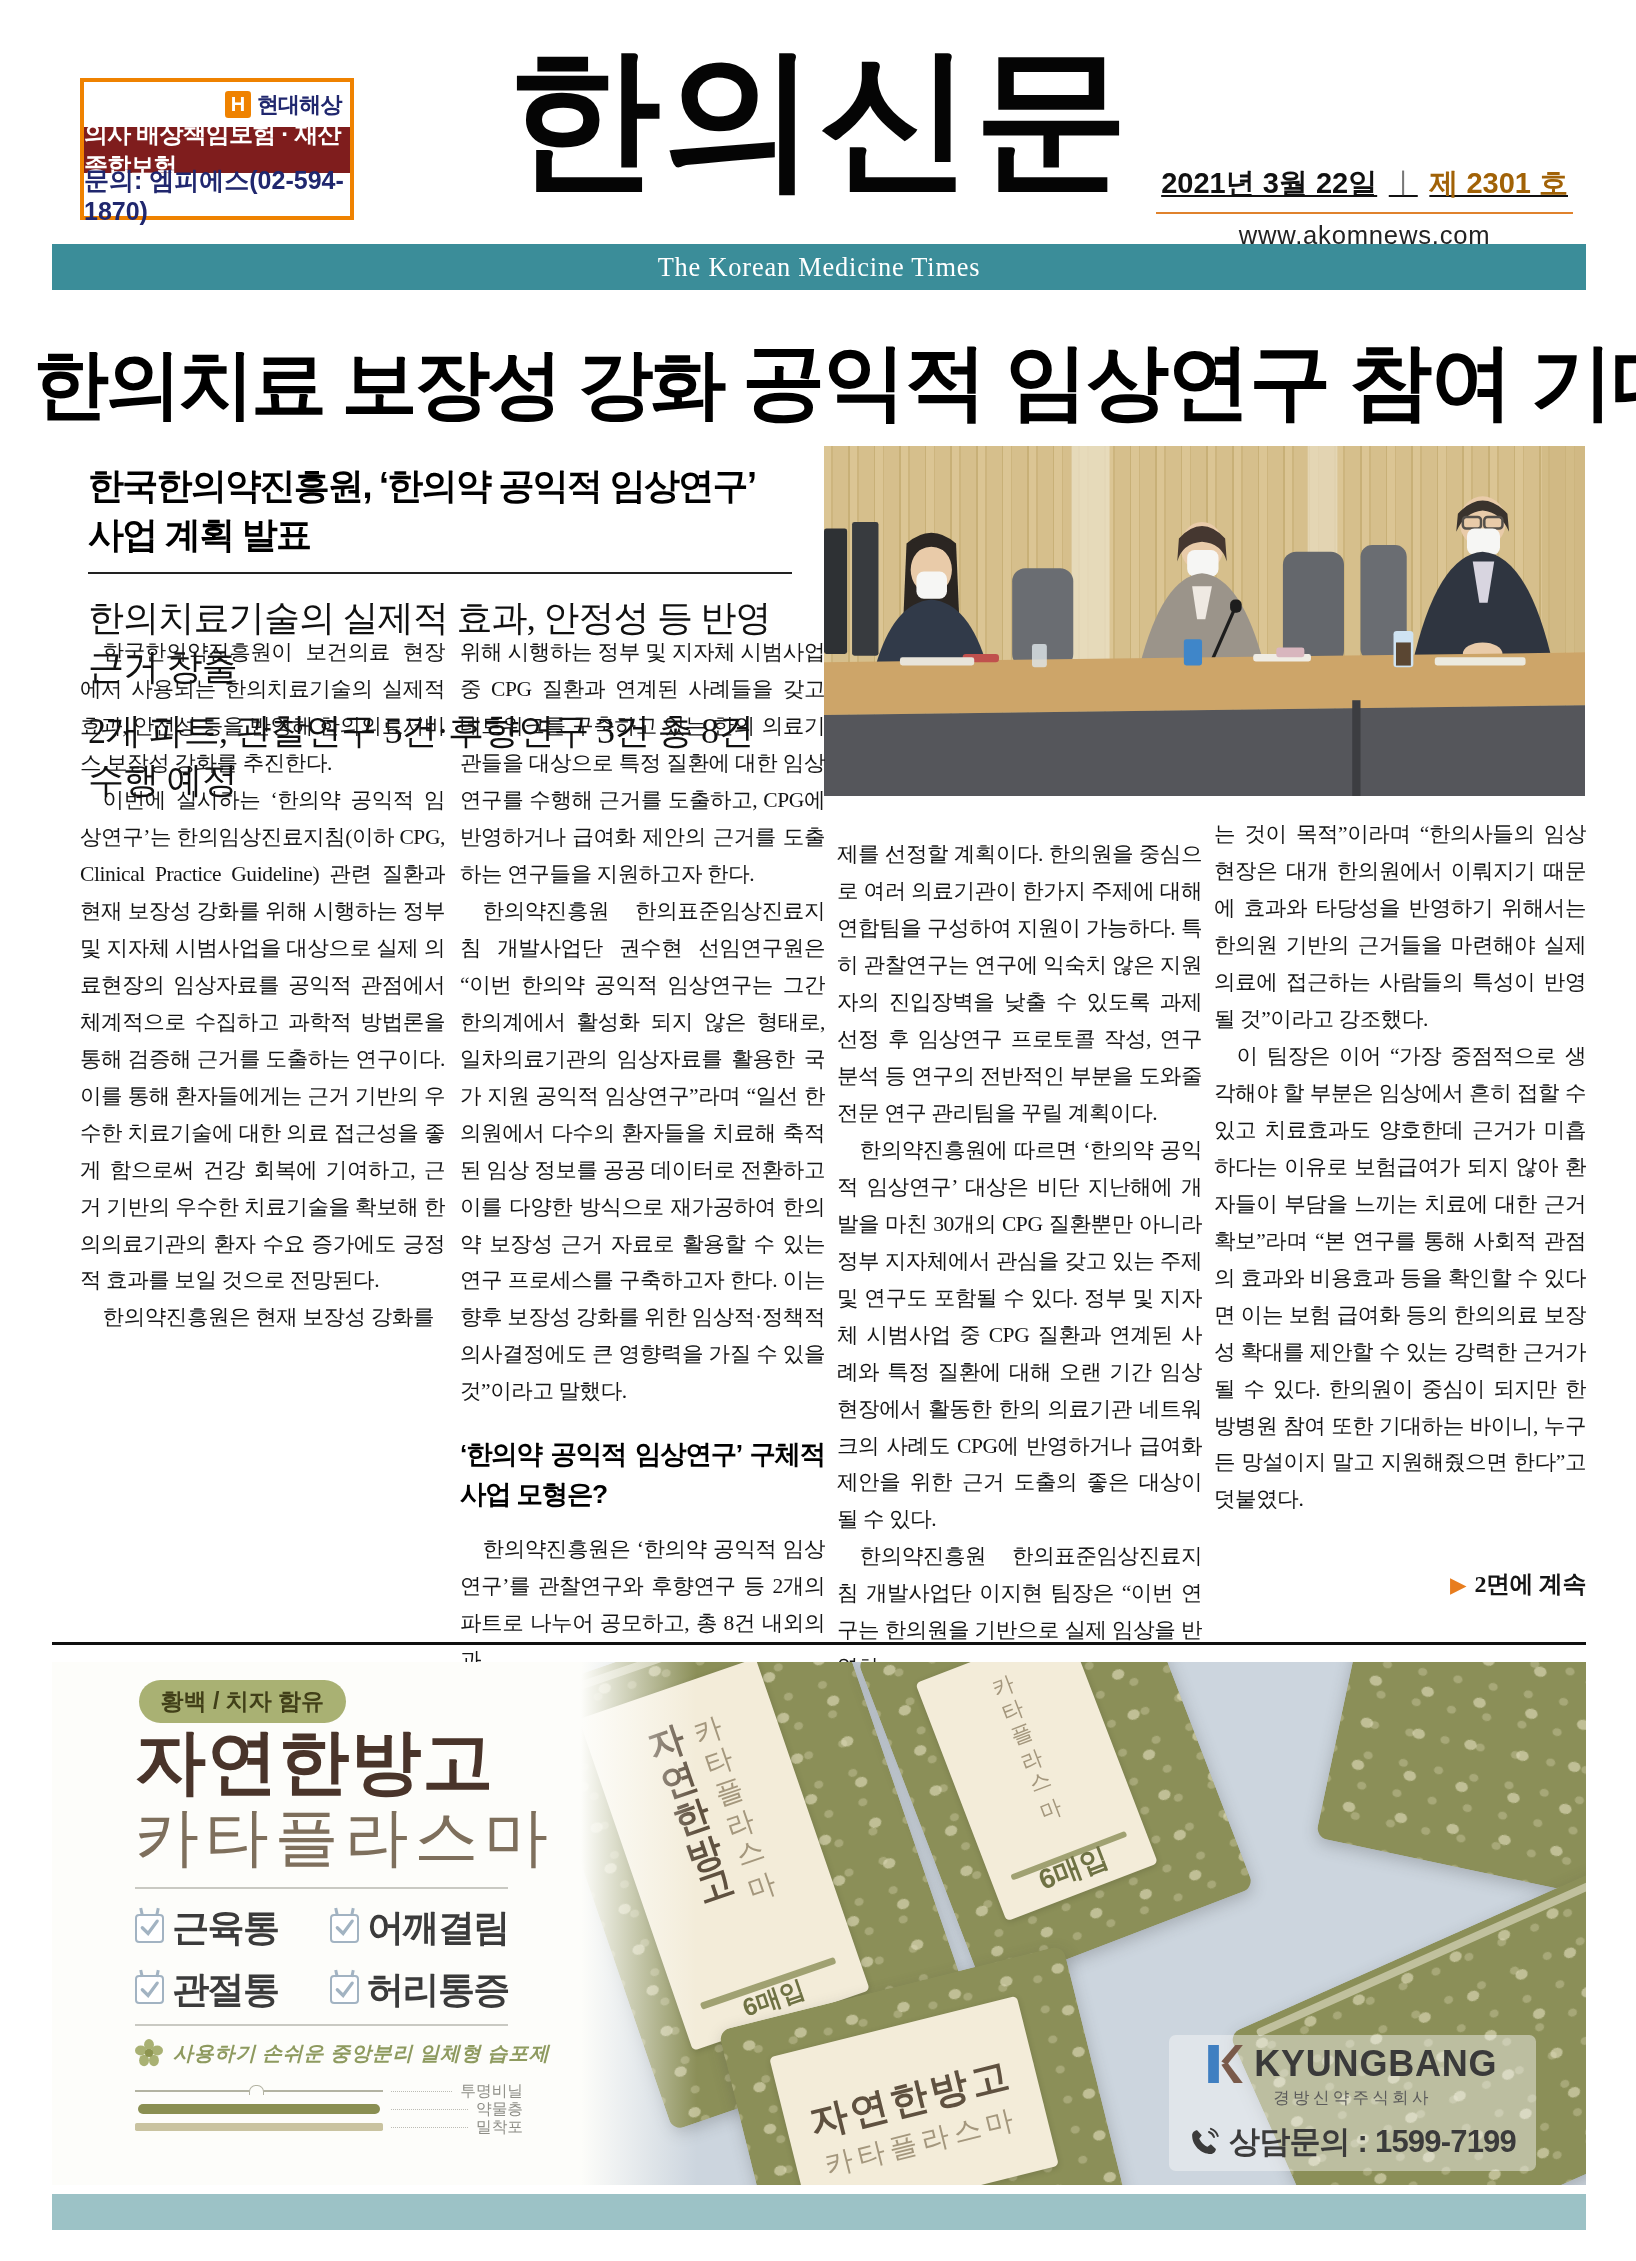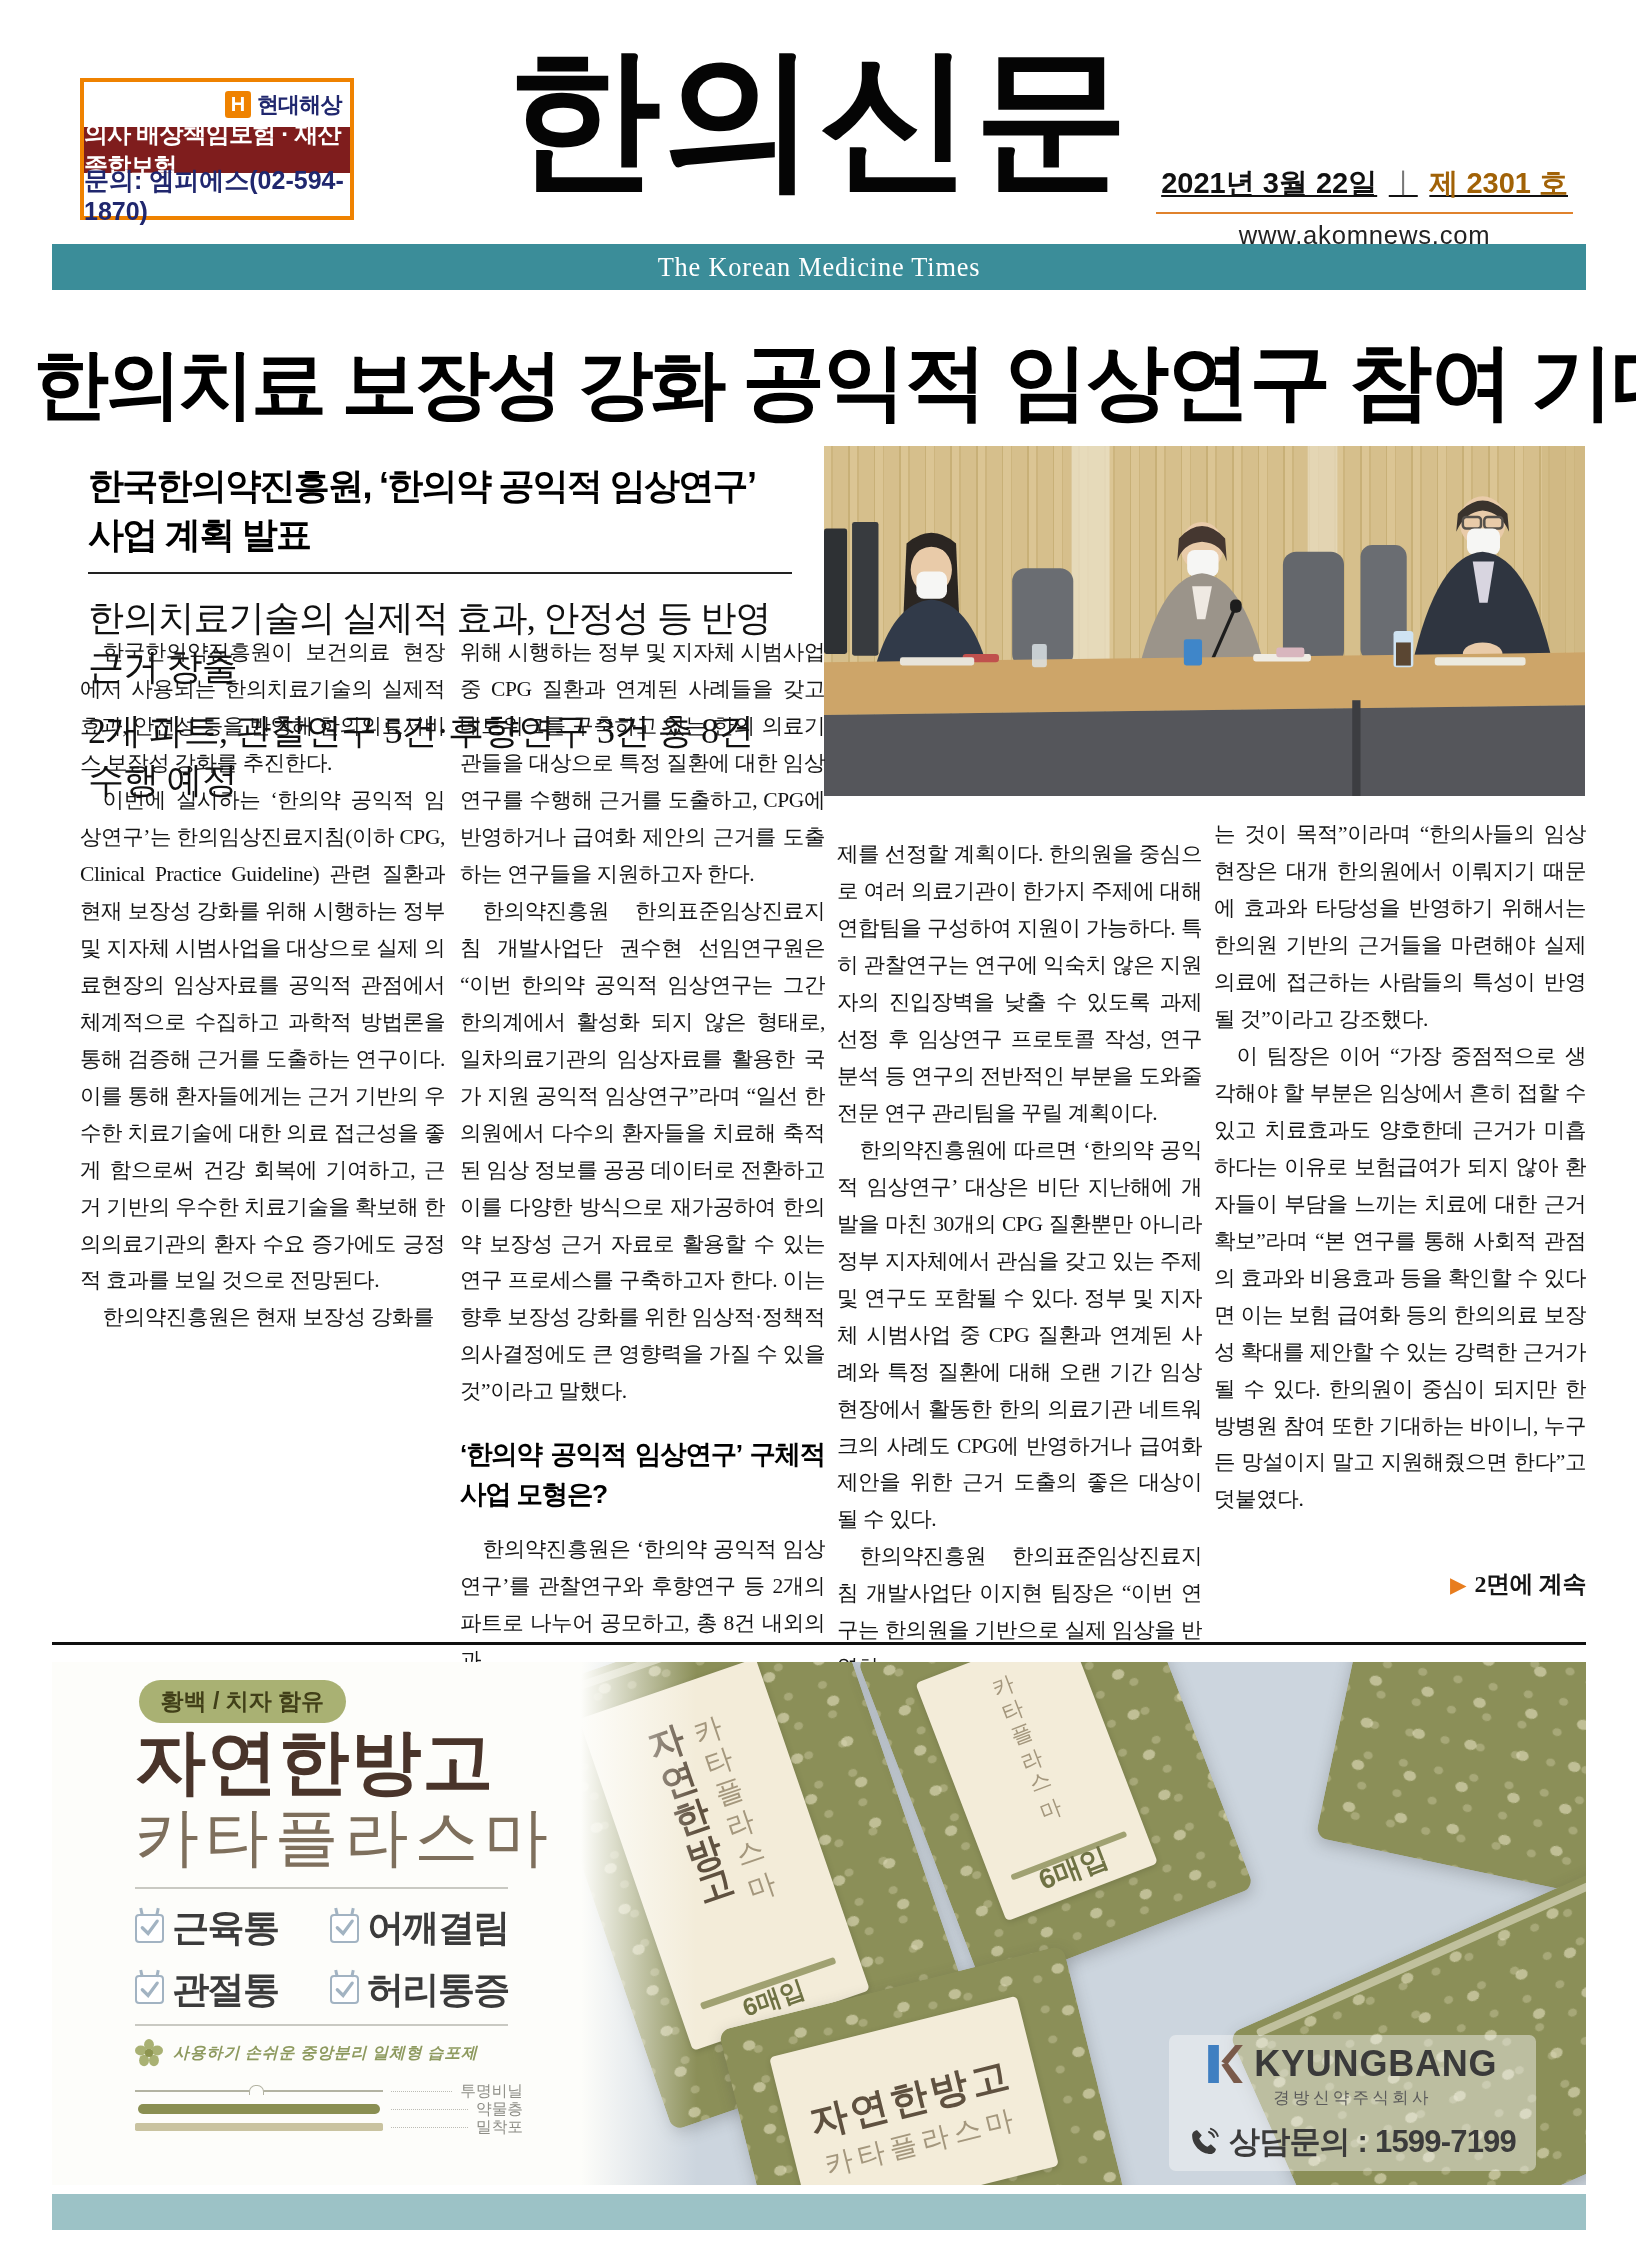--- a/index.html
+++ b/index.html
@@ -106,21 +106,21 @@
             grid-template-columns:195px auto;row-gap:11.6px;}
   .symptom{display:flex;align-items:center;gap:8.3px;}
   .checkbox{width:25px;height:25px;border:2.5px solid #a2b3c2;border-radius:4.1px;position:relative;flex:0 0 auto;background:#fff;}
   .checkbox::before,.checkbox::after{content:"";position:absolute;top:-7.4px;width:2.5px;height:7.4px;background:#a2b3c2;}
   .checkbox::before{left:3.3px;transform:rotate(-12deg);}
   .checkbox::after{right:3.3px;transform:rotate(12deg);}
   .checkbox svg{position:absolute;left:1.7px;top:1.7px;}
   .symptom-label{font-family:"Liberation Sans","DejaVu Sans",sans-serif;font-weight:800;
                  font-size:37px;letter-spacing:-1.7px;color:#3b3b3b;}
   .ad-script{position:absolute;left:83px;top:377px;z-index:4;display:flex;align-items:center;gap:10px;
-             color:#8e9a5f;font-style:italic;font-weight:700;font-size:16px;letter-spacing:0.8px;}
+             color:#8e9a5f;font-style:italic;font-weight:700;font-size:20px;letter-spacing:0.8px;}
   .diagram{position:absolute;left:83px;top:420px;width:388px;z-index:4;
            font-family:"Liberation Sans","DejaVu Sans",sans-serif;}
   .dg-row{display:flex;align-items:center;height:18px;}
   .dg-gfx{width:248px;flex:0 0 auto;position:relative;height:100%;}
   .dg-line{position:absolute;left:0;right:0;top:8.3px;height:1.7px;background:#b3b3a2;}
   .dg-notch{position:absolute;left:46%;top:3.3px;width:13.2px;height:8.3px;border:1.7px solid #b3b3a2;border-bottom:none;border-radius:6.6px 6.6px 0 0;background:#fdfdfa;}
   .dg-bar-drug{position:absolute;left:3.3px;right:3.3px;top:4.1px;height:10px;background:#8a8f52;border-radius:5px;}
   .dg-bar-base{position:absolute;left:0;right:0;top:5px;height:8.3px;background:#c9c3a0;border-radius:1.7px;}
   .dg-lead{flex:1;border-top:1.7px dotted #bcbcb4;margin:0 8.3px;}
   .dg-label{font-size:15.7px;color:#8d8d86;flex:0 0 auto;}

